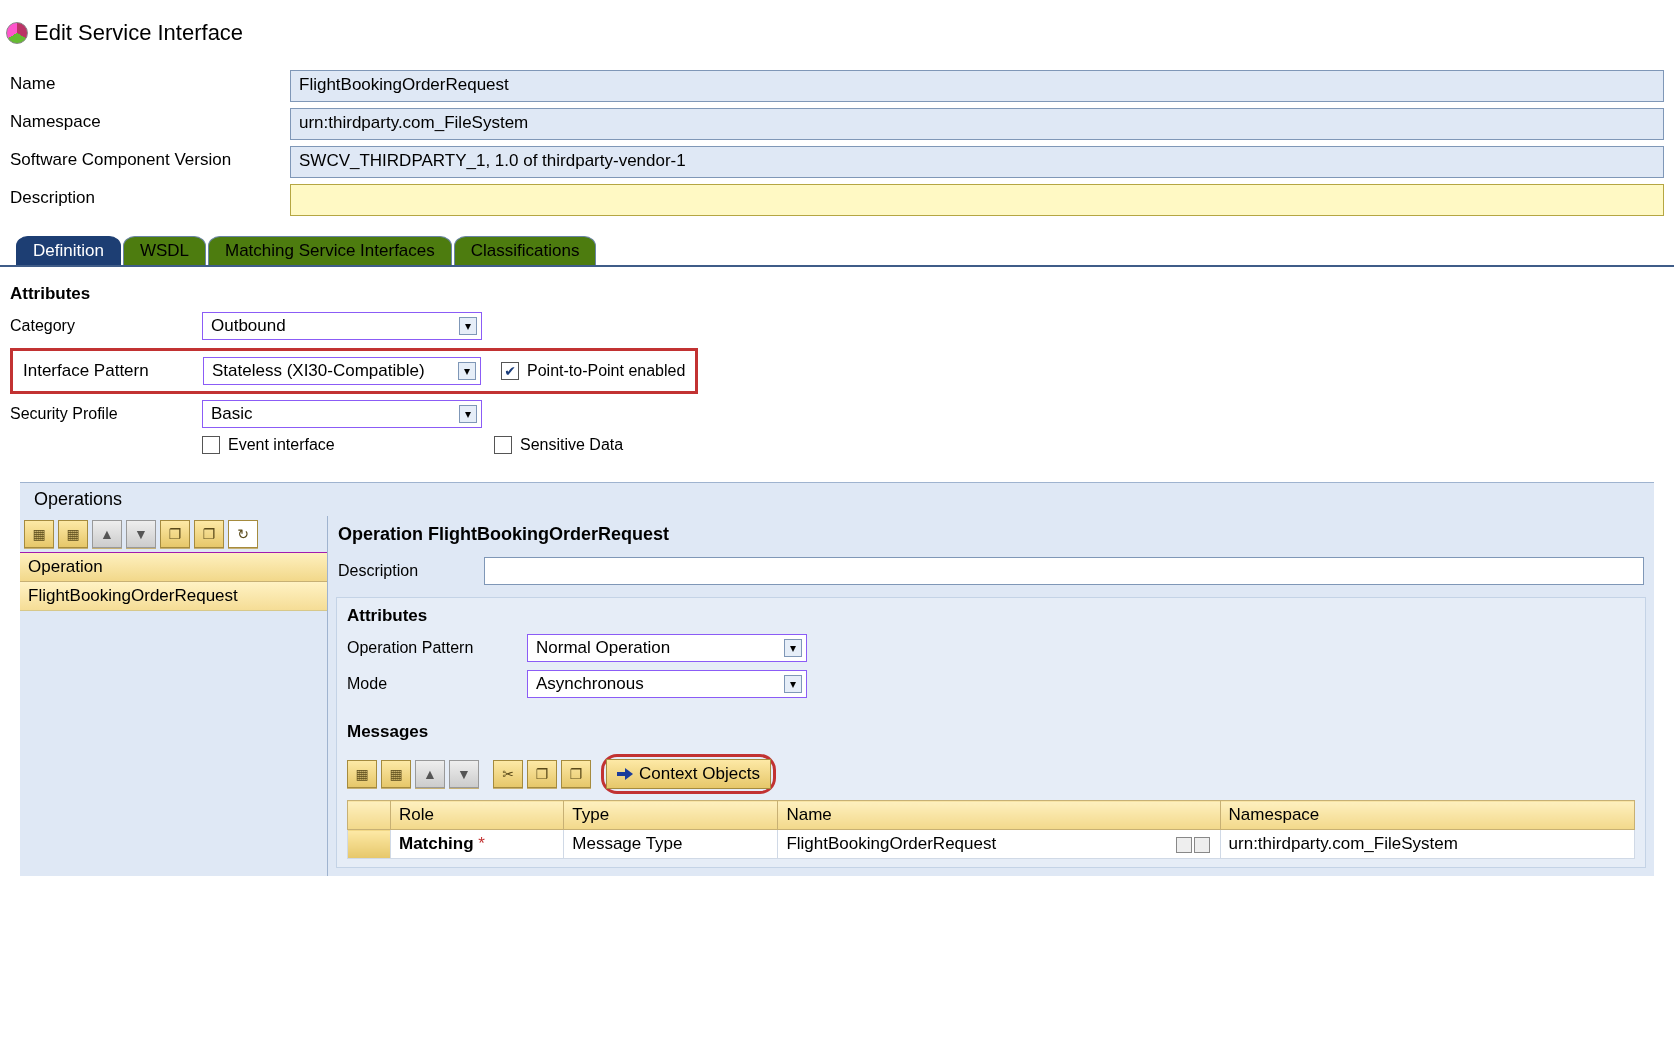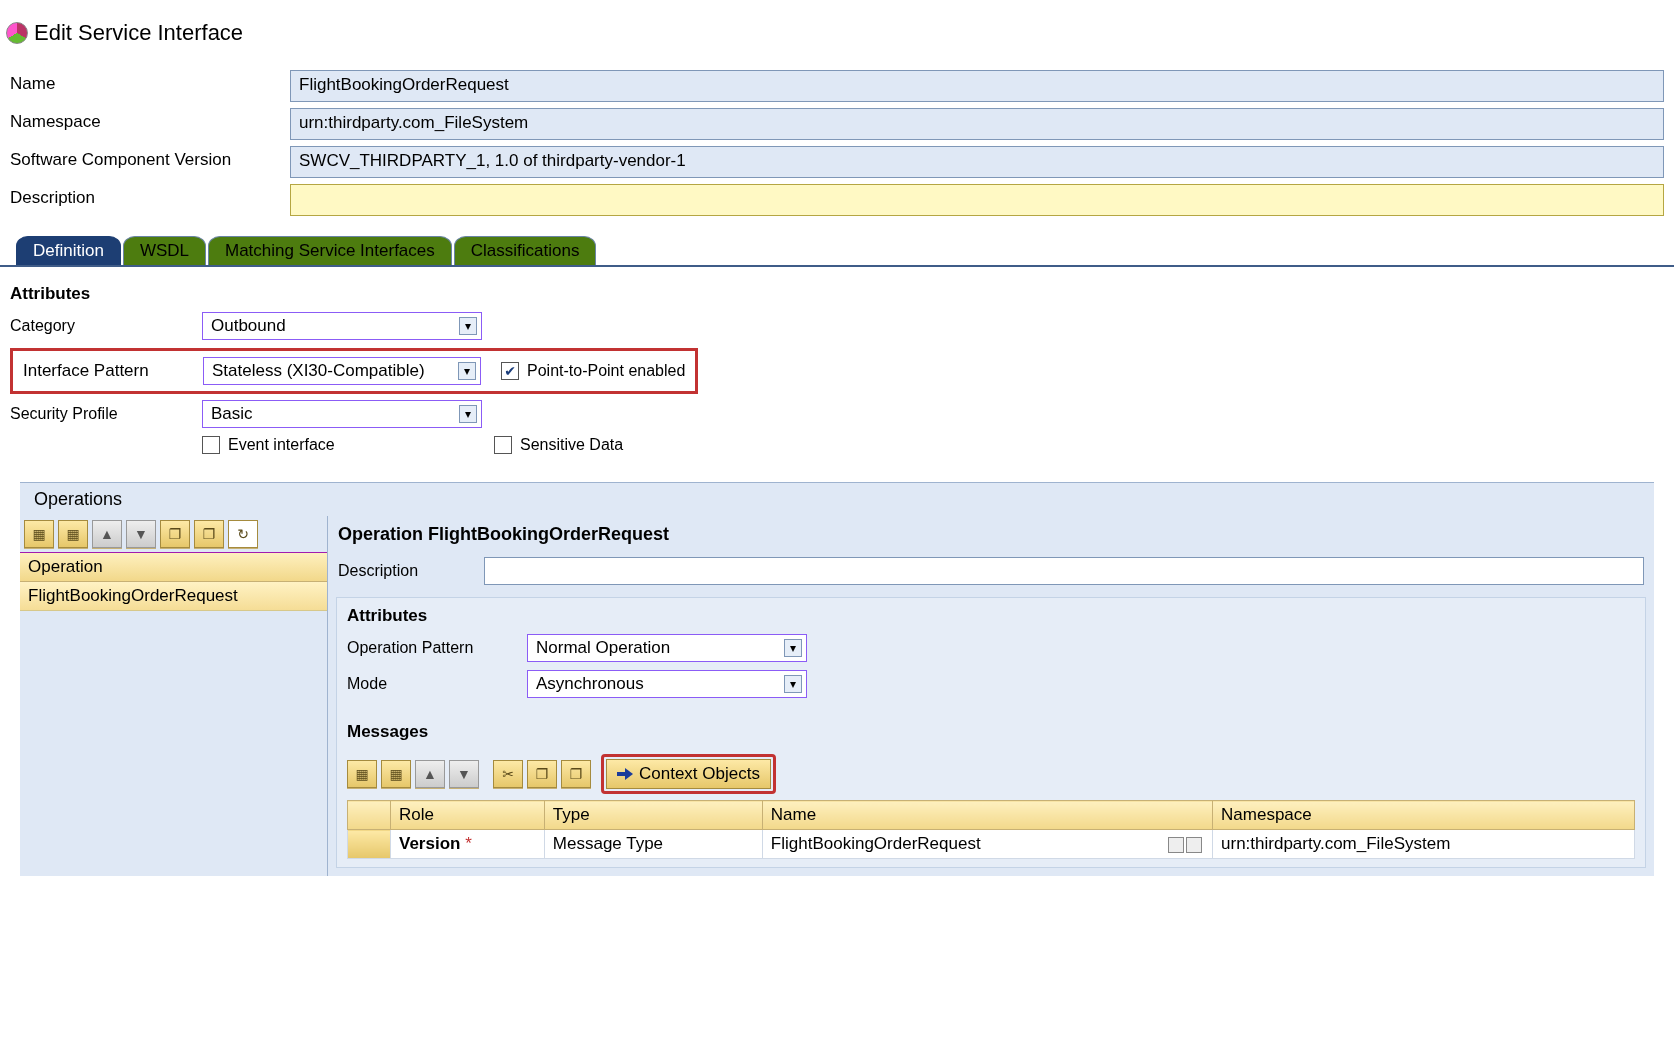--- a/index.html
+++ b/index.html
@@ -38,21 +38,21 @@
   .opr-h{font-size:18px;font-weight:bold;padding:8px 10px}
   .opr-row{display:grid;grid-template-columns:140px 1fr;align-items:center;padding:4px 10px;gap:6px}
   .opr-row .txt{background:#fff;border:1px solid #7f97b7;height:26px;padding:0 8px;font-size:16px}
   .opr-ro{background:#dfe8f5;border:1px solid #7f97b7;height:26px;padding:0 8px;color:#666;font-size:16px;display:flex;align-items:center;position:relative;width:260px}
   .opr-ro .pick{position:absolute;right:4px;top:4px;width:16px;height:16px;border:1px solid #7f97b7;background:#e6eef8}
   .sub-attrs{background:#e6edf7;border:1px solid #c4d3e6;margin:8px;padding:8px 10px}
   .sub-attrs .row2{display:grid;grid-template-columns:180px 280px;align-items:center;margin-bottom:8px}
   .sub-attrs .sec-h{margin-top:0}
   .msg-tb{display:flex;gap:4px;align-items:center;padding:4px 0}
   .ctx-btn{display:flex;align-items:center;gap:6px;background:linear-gradient(#fde9a6,#e6c76a);border:1px solid #a58b3e;padding:4px 10px;font-size:17px;cursor:pointer}
-  .ctx-wrap{border:3px solid #c23232;border-radius:4px;padding:2px;margin-left:6px}
+  .ctx-wrap{border:3px solid #c23232;border-radius:16px;padding:2px;margin-left:6px}
   .arrow{width:16px;height:12px;position:relative}
   .arrow::before{content:"";position:absolute;left:0;top:4px;width:9px;height:4px;background:#1a3c9a}
   .arrow::after{content:"";position:absolute;left:8px;top:0;border-left:8px solid #1a3c9a;border-top:6px solid transparent;border-bottom:6px solid transparent}
   .msg-table{border-collapse:collapse;width:100%;margin-top:2px}
   .msg-table th{background:linear-gradient(#fef0bf,#f2d88a);border:1px solid #c7b074;padding:4px 8px;font-size:17px;text-align:left;font-weight:normal}
   .msg-table td{border:1px solid #d0d9e6;padding:4px 8px;font-size:17px;background:#fff}
   .msg-table td.hcell{background:linear-gradient(#fde9a6,#e6c76a);width:26px}
   .req{font-weight:bold}
   .ast{color:#c23232}
   .minibtn{display:inline-block;width:14px;height:14px;border:1px solid #888;margin-right:2px;vertical-align:middle;background:#eee}
@@ -202,21 +202,21 @@
                   <tr>
                 <th style="width:26px"></th>
                 <th>Role</th>
                 <th>Type</th>
                 <th>Name</th>
                 <th>Namespace</th>
               </tr>
               <tr>
                 <td class="hcell"></td>
                 <td>
-                  <span class="req">Version</span>
+                  <span class="req">Matching</span>
                   <span class="ast">*</span>
                 </td>
                 <td>Message Type</td>
                 <td>
                   <span>FlightBookingOrderRequest</span>
                   <span class="minibtn" style="float:right;margin-top:3px"></span>
                   <span class="minibtn" style="float:right;margin-top:3px"></span>
                 </td>
                 <td>urn:thirdparty.com_FileSystem</td>
               </tr>

